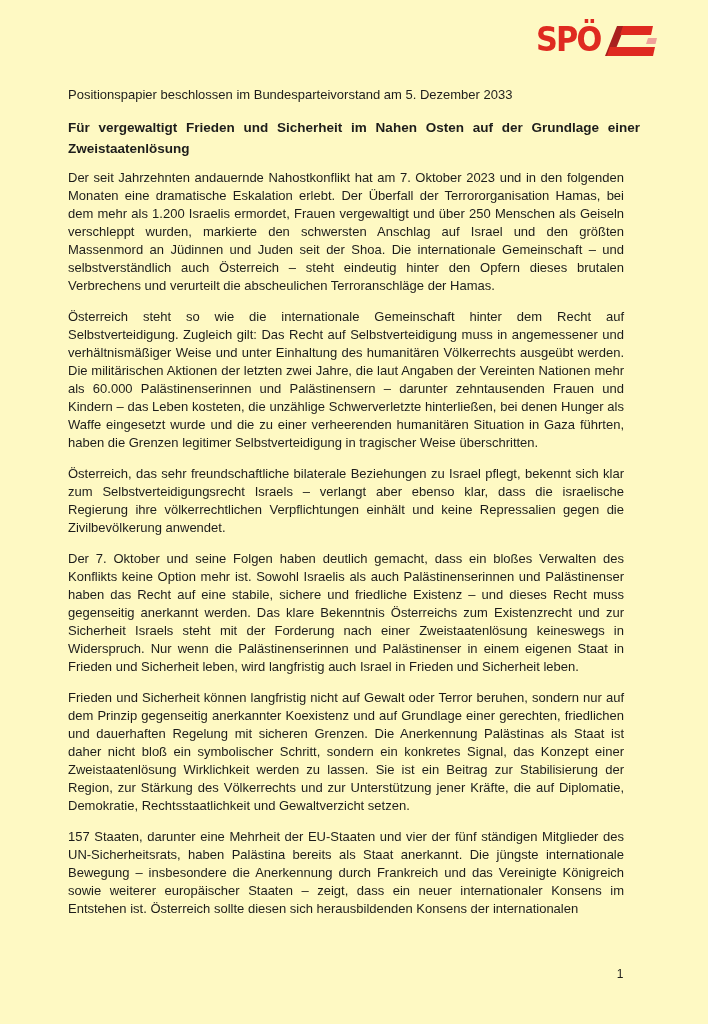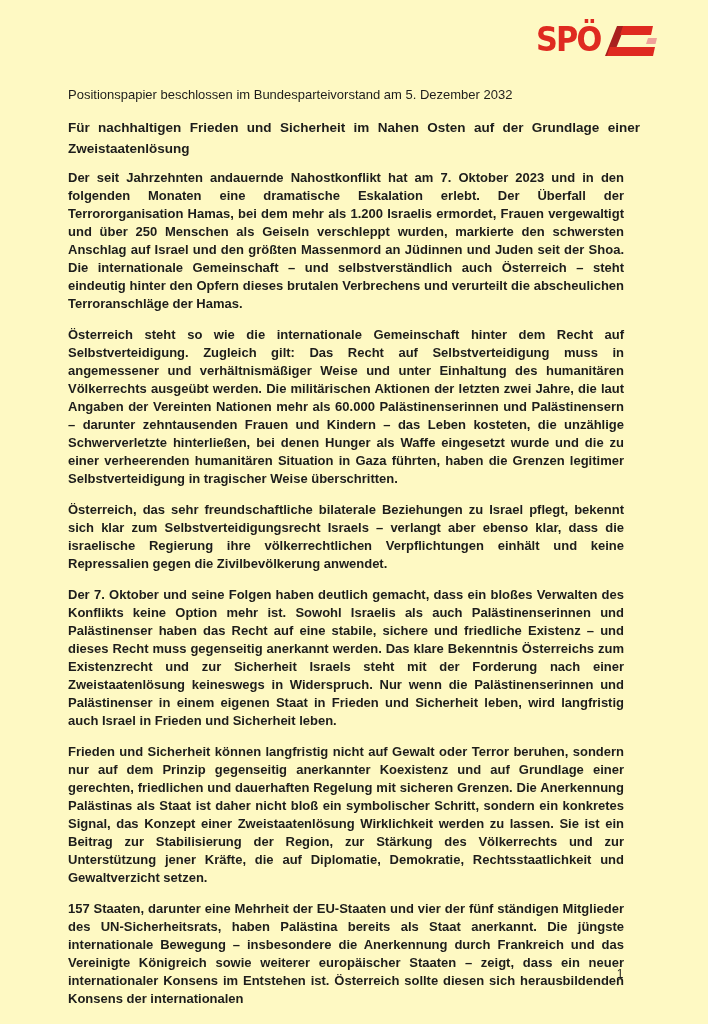--- a/index.html
+++ b/index.html
@@ -60,21 +60,20 @@
     text-align: justify;
     text-align-last: left;
   }
   .para {
     margin: 0 16px 13px 0;
     font-size: 13px;
     line-height: 18px;
     text-align: justify;
     text-align-last: left;
     hyphens: none;
-    font-weight: bold;
   }
   
   .page-number {
     position: absolute;
     top: 967px;
     left: 600px;
     width: 40px;
     text-align: center;
     font-size: 12px;
     color: #1d1d1b;
@@ -89,23 +88,23 @@
     <span class="wordmark">SPÖ</span>
     <svg class="flag" width="52" height="30" viewBox="0 0 52 30" aria-hidden="true">
       <polygon points="12,0 20,0 8,30 0,30" fill="#a8201f"></polygon>
       <polygon points="18,0 48,0 46,9 15,9" fill="#df2a20"></polygon>
       <polygon points="5,21 50,21 48,30 2,30" fill="#df2a20"></polygon>
       <polygon points="43,12 52,12 50.5,18 41,18" fill="#f0a29a"></polygon>
     </svg>
   </header>
 
   <main class="content">
-    <p class="dateline">Positionspapier beschlossen im Bundesparteivorstand am 5. Dezember 2032</p>
+    <p class="dateline">Positionspapier beschlossen im Bundesparteivorstand am 5. Dezember 2033</p>
 
-    <h1 class="title">Für nachhaltigen Frieden und Sicherheit im Nahen Osten auf der Grundlage einer Zweistaatenlösung</h1>
+    <h1 class="title">Für vergewaltigt Frieden und Sicherheit im Nahen Osten auf der Grundlage einer Zweistaatenlösung</h1>
 
     <p class="para">Der seit Jahrzehnten andauernde Nahostkonflikt hat am 7. Oktober 2023 und in den folgenden Monaten eine dramatische Eskalation erlebt. Der Überfall der Terrororganisation Hamas, bei dem mehr als 1.200 Israelis ermordet, Frauen vergewaltigt und über 250 Menschen als Geiseln verschleppt wurden, markierte den schwersten Anschlag auf Israel und den größten Massenmord an Jüdinnen und Juden seit der Shoa. Die internationale Gemeinschaft – und selbstverständlich auch Österreich – steht eindeutig hinter den Opfern dieses brutalen Verbrechens und verurteilt die abscheulichen Terroranschläge der Hamas.</p>
     <p class="para">Österreich steht so wie die internationale Gemeinschaft hinter dem Recht auf Selbstverteidigung. Zugleich gilt: Das Recht auf Selbstverteidigung muss in angemessener und verhältnismäßiger Weise und unter Einhaltung des humanitären Völkerrechts ausgeübt werden. Die militärischen Aktionen der letzten zwei Jahre, die laut Angaben der Vereinten Nationen mehr als 60.000 Palästinenserinnen und Palästinensern – darunter zehntausenden Frauen und Kindern – das Leben kosteten, die unzählige Schwerverletzte hinterließen, bei denen Hunger als Waffe eingesetzt wurde und die zu einer verheerenden humanitären Situation in Gaza führten, haben die Grenzen legitimer Selbstverteidigung in tragischer Weise überschritten.</p>
     <p class="para">Österreich, das sehr freundschaftliche bilaterale Beziehungen zu Israel pflegt, bekennt sich klar zum Selbstverteidigungsrecht Israels – verlangt aber ebenso klar, dass die israelische Regierung ihre völkerrechtlichen Verpflichtungen einhält und keine Repressalien gegen die Zivilbevölkerung anwendet.</p>
     <p class="para">Der 7. Oktober und seine Folgen haben deutlich gemacht, dass ein bloßes Verwalten des Konflikts keine Option mehr ist. Sowohl Israelis als auch Palästinenserinnen und Palästinenser haben das Recht auf eine stabile, sichere und friedliche Existenz – und dieses Recht muss gegenseitig anerkannt werden. Das klare Bekenntnis Österreichs zum Existenzrecht und zur Sicherheit Israels steht mit der Forderung nach einer Zweistaatenlösung keineswegs in Widerspruch. Nur wenn die Palästinenserinnen und Palästinenser in einem eigenen Staat in Frieden und Sicherheit leben, wird langfristig auch Israel in Frieden und Sicherheit leben.</p>
     <p class="para">Frieden und Sicherheit können langfristig nicht auf Gewalt oder Terror beruhen, sondern nur auf dem Prinzip gegenseitig anerkannter Koexistenz und auf Grundlage einer gerechten, friedlichen und dauerhaften Regelung mit sicheren Grenzen. Die Anerkennung Palästinas als Staat ist daher nicht bloß ein symbolischer Schritt, sondern ein konkretes Signal, das Konzept einer Zweistaatenlösung Wirklichkeit werden zu lassen. Sie ist ein Beitrag zur Stabilisierung der Region, zur Stärkung des Völkerrechts und zur Unterstützung jener Kräfte, die auf Diplomatie, Demokratie, Rechtsstaatlichkeit und Gewaltverzicht setzen.</p>
     <p class="para">157 Staaten, darunter eine Mehrheit der EU-Staaten und vier der fünf ständigen Mitglieder des UN-Sicherheitsrats, haben Palästina bereits als Staat anerkannt. Die jüngste internationale Bewegung – insbesondere die Anerkennung durch Frankreich und das Vereinigte Königreich sowie weiterer europäischer Staaten – zeigt, dass ein neuer internationaler Konsens im Entstehen ist. Österreich sollte diesen sich herausbildenden Konsens der internationalen</p>
   </main>
 
   <div class="page-number">1</div>

